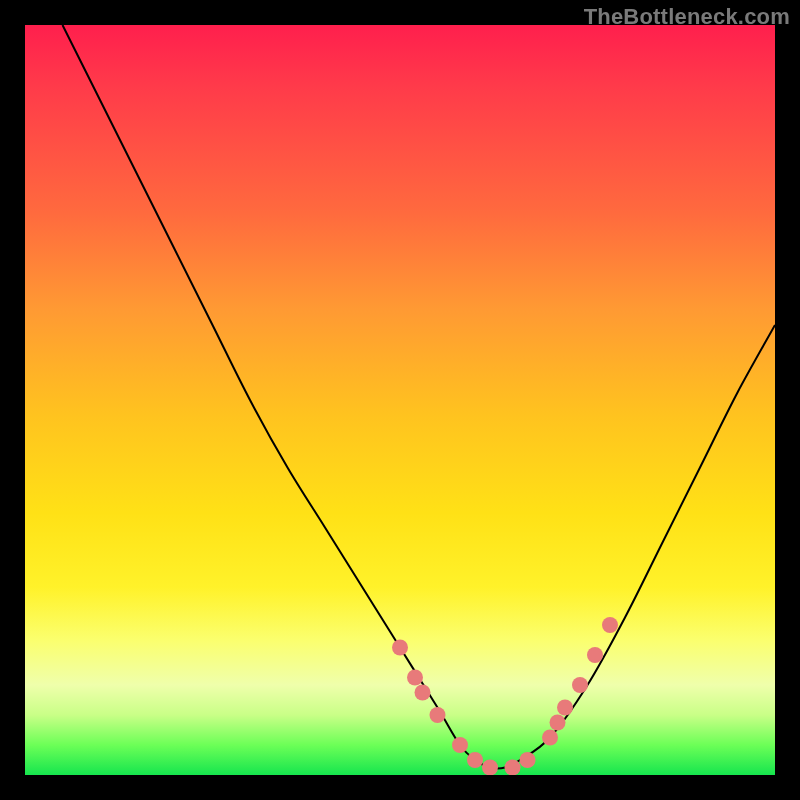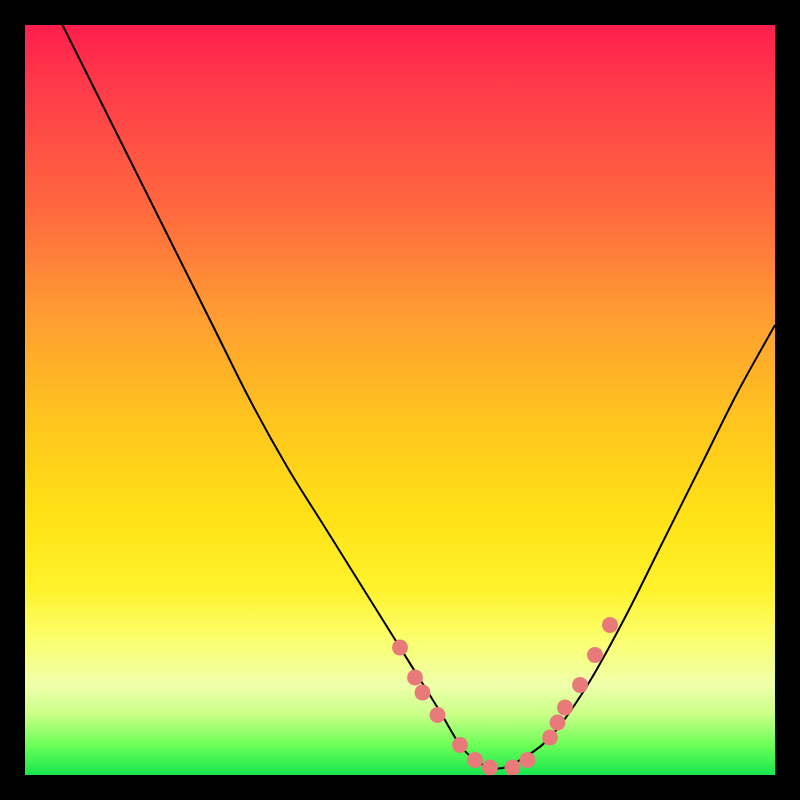--- a/index.html
+++ b/index.html
@@ -71,20 +71,21 @@
     stroke: none;
   }
 </style>
 </head>
 <body>
 
 <div class="stage">
 
   <div class="panel"></div>
 
+  <div class="watermark">TheBottleneck.com</div>
 
   <svg class="overlay" viewBox="0 0 750 750" preserveAspectRatio="none">
     <path id="curve-path" class="curve" d="M 37.5 0.0 C 43.8 12.5, 62.5 50.0, 75.0 75.0 C 87.5 100.0, 100.0 125.0, 112.5 150.0 C 125.0 175.0, 137.5 200.0, 150.0 225.0 C 162.5 250.0, 175.0 275.0, 187.5 300.0 C 200.0 325.0, 212.5 351.3, 225.0 375.0 C 237.5 398.8, 250.0 421.3, 262.5 442.5 C 275.0 463.8, 287.5 482.5, 300.0 502.5 C 312.5 522.5, 325.0 542.5, 337.5 562.5 C 350.0 582.5, 362.5 602.5, 375.0 622.5 C 387.5 642.5, 402.5 666.3, 412.5 682.5 C 422.5 698.8, 428.7 711.3, 435.0 720.0 C 441.2 728.8, 445.0 731.3, 450.0 735.0 C 455.0 738.8, 460.0 741.3, 465.0 742.5 C 470.0 743.8, 475.0 743.8, 480.0 742.5 C 485.0 741.3, 487.5 740.0, 495.0 735.0 C 502.5 730.0, 513.8 725.0, 525.0 712.5 C 536.3 700.0, 550.0 680.0, 562.5 660.0 C 575.0 640.0, 587.5 616.3, 600.0 592.5 C 612.5 568.8, 625.0 542.5, 637.5 517.5 C 650.0 492.5, 662.5 467.5, 675.0 442.5 C 687.5 417.5, 700.0 391.3, 712.5 367.5 C 725.0 343.8, 743.8 311.3, 750.0 300.0" stroke="#000000"></path>
     <g id="marker-group">
         <circle cx="375.0" cy="622.5" r="8" class="marker" fill="#e87a7a"></circle>
         <circle cx="390.0" cy="652.5" r="8" class="marker" fill="#e87a7a"></circle>
         <circle cx="397.5" cy="667.5" r="8" class="marker" fill="#e87a7a"></circle>
         <circle cx="412.5" cy="690.0" r="8" class="marker" fill="#e87a7a"></circle>
         <circle cx="435.0" cy="720.0" r="8" class="marker" fill="#e87a7a"></circle>
         <circle cx="450.0" cy="735.0" r="8" class="marker" fill="#e87a7a"></circle>

